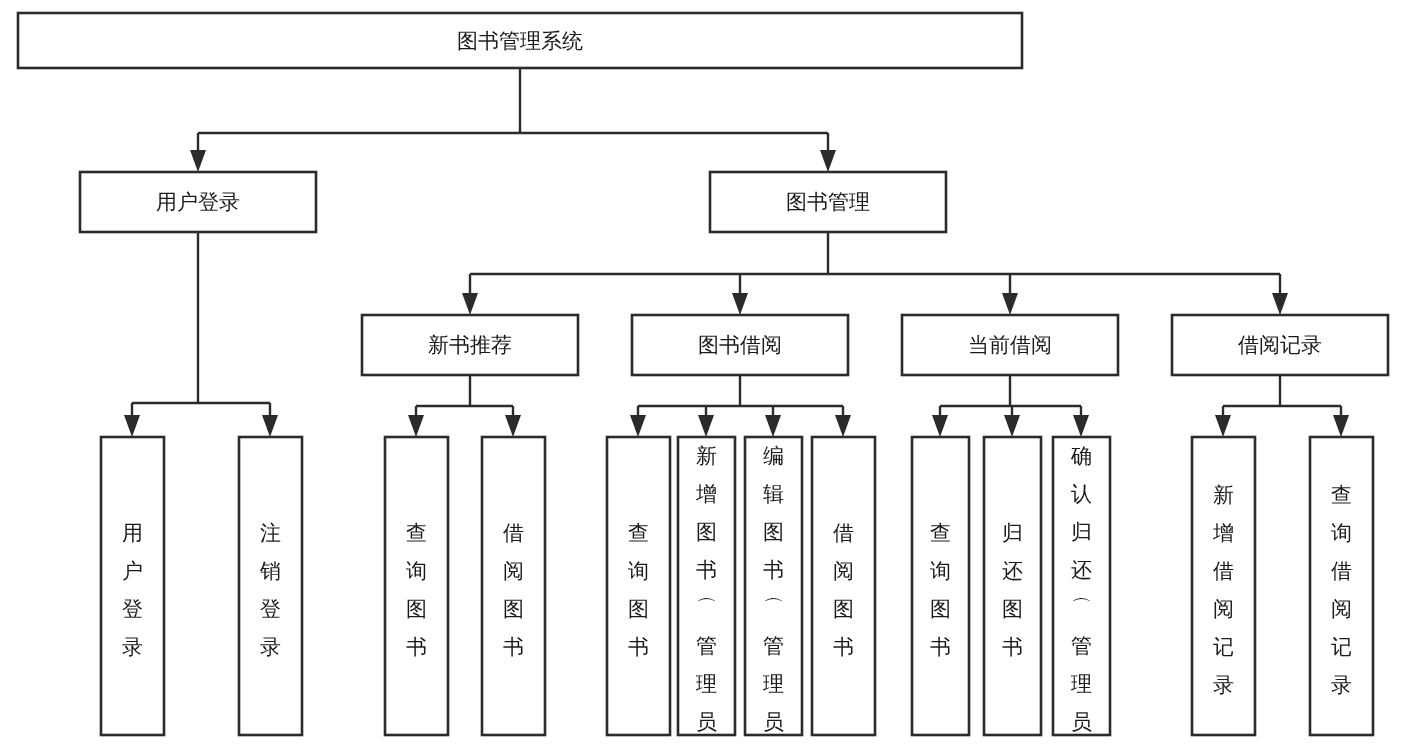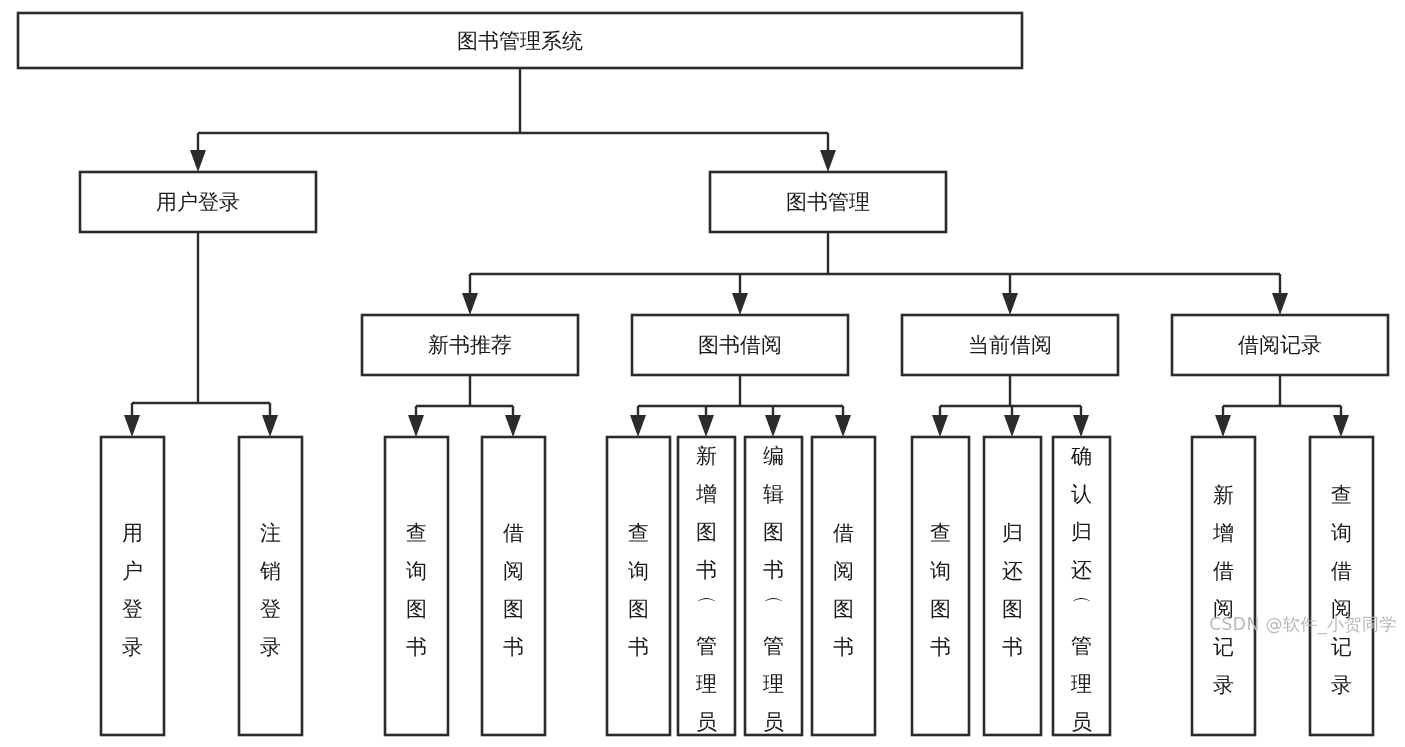--- a/index.html
+++ b/index.html
@@ -228,15 +228,14 @@
           <text class="node-label-v" x="1223.5" y="501.64"><tspan x="1223.5">新</tspan><tspan x="1223.5" dy="38">增</tspan><tspan x="1223.5" dy="38">借</tspan><tspan x="1223.5" dy="38">阅</tspan><tspan x="1223.5" dy="38">记</tspan><tspan x="1223.5" dy="38">录</tspan></text>
         </g>
         <g>
           <rect class="node-box" x="1310" y="437" width="63" height="298"></rect>
           <text class="node-label-v" x="1341.5" y="501.64"><tspan x="1341.5">查</tspan><tspan x="1341.5" dy="38">询</tspan><tspan x="1341.5" dy="38">借</tspan><tspan x="1341.5" dy="38">阅</tspan><tspan x="1341.5" dy="38">记</tspan><tspan x="1341.5" dy="38">录</tspan></text>
         </g>
       </g>
 
   </svg>
 
-  <div class="watermark">CSDN @软件_小贺同学</div>
 
 </div>
 
 </body></html>

